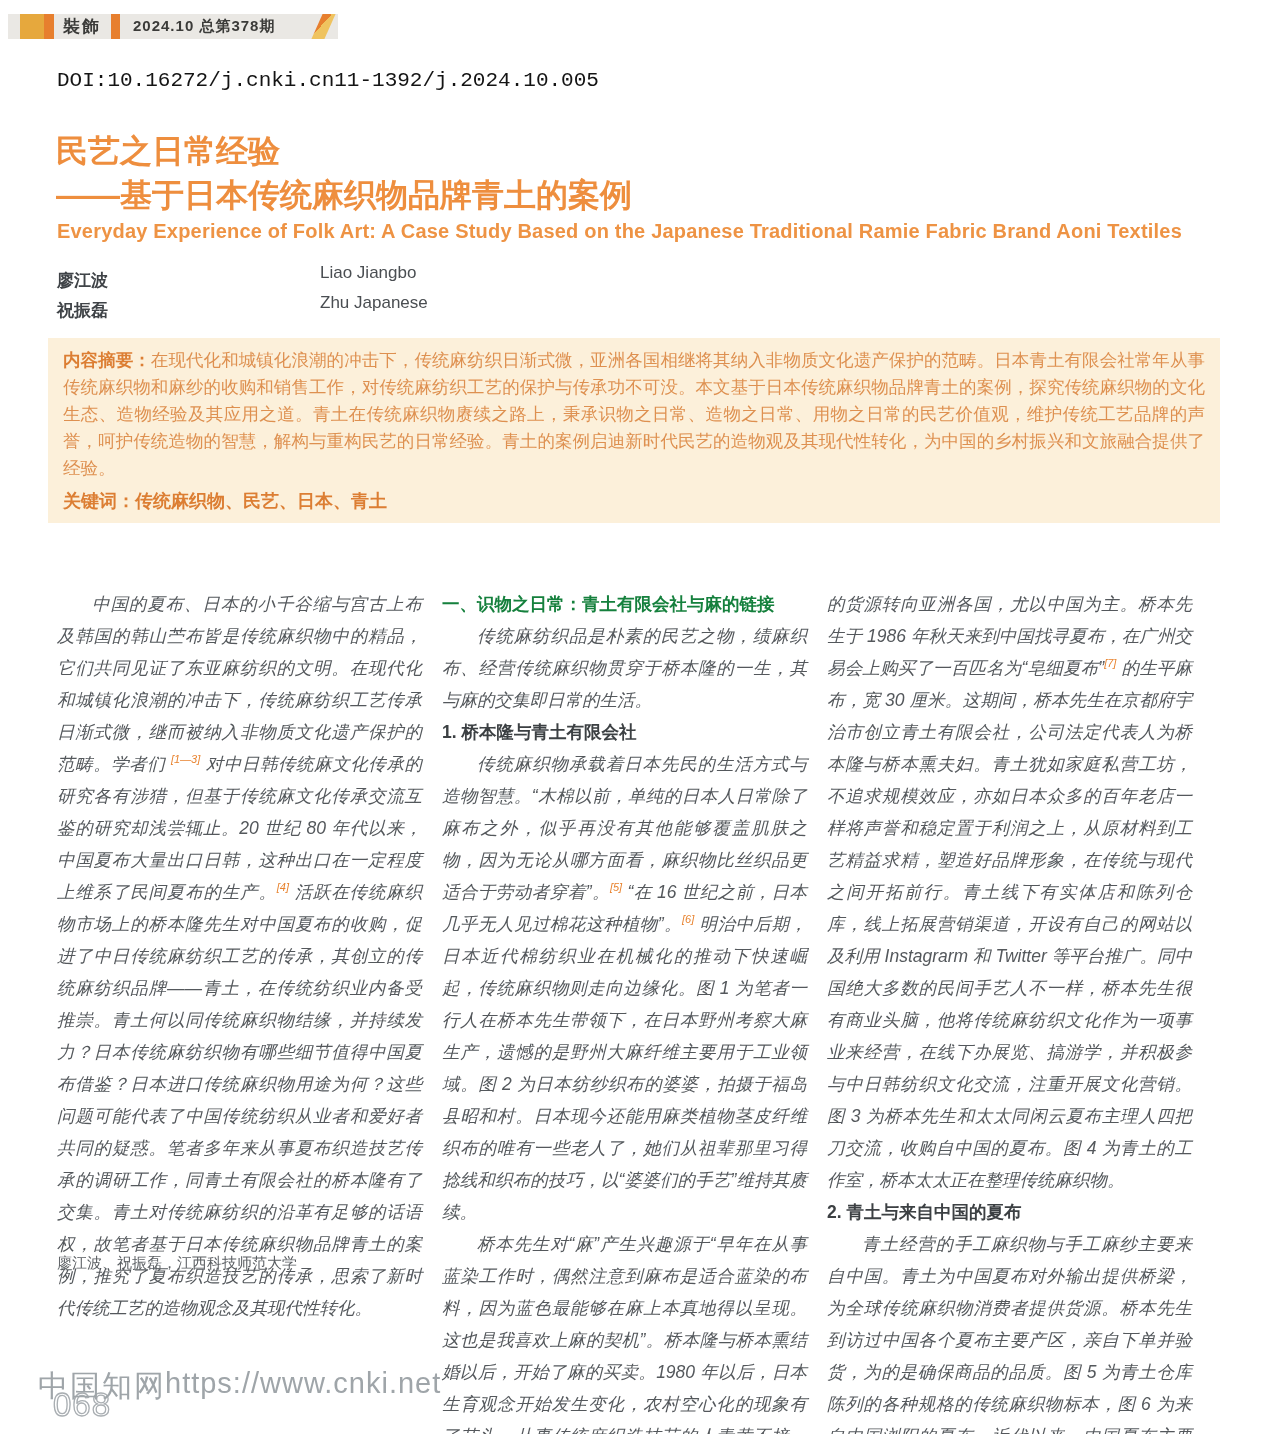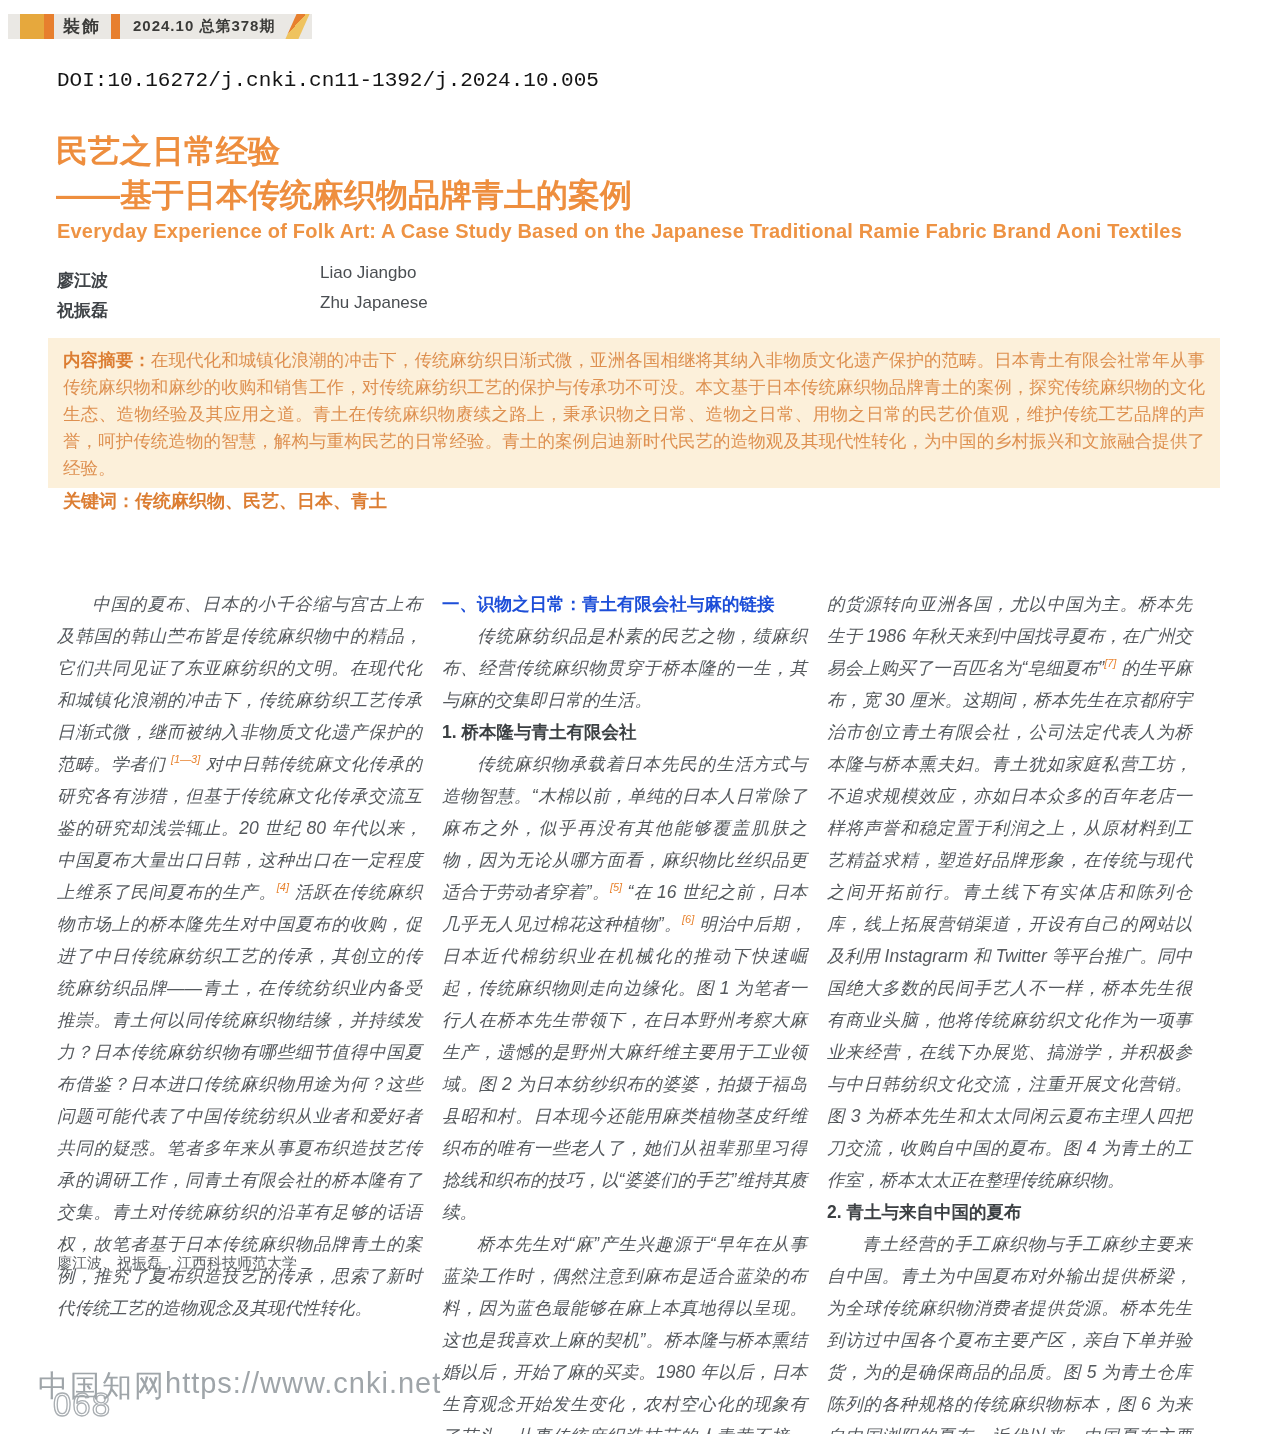--- a/index.html
+++ b/index.html
@@ -8,21 +8,21 @@
     width:1268px; height:1434px;
     background:#ffffff;
     font-family:"Liberation Sans", sans-serif;
     position:relative;
     overflow:hidden;
   }
 
   
   .masthead {
     position:absolute; left:8px; top:14px;
-    width:304px; height:25px;
+    width:330px; height:25px;
     background:#EAE8E4;
     display:flex; align-items:center;
   }
   .mh-block-gold { width:24px; height:25px; background:#E6A83D; margin-left:12px; flex:0 0 auto; }
   .mh-block-orange { width:10px; height:25px; background:#E77F2E; flex:0 0 auto; }
   .mh-journal { font-weight:bold; font-size:17px; color:#3B3B39; letter-spacing:2px; margin-left:9px; }
   .mh-bar { width:9px; height:25px; background:#E77F2E; margin-left:10px; flex:0 0 auto; }
   .mh-issue { font-weight:bold; font-size:15px; color:#3B3B39; margin-left:13px; letter-spacing:1px; white-space:nowrap; }
   .mh-slash {
     position:absolute; right:8px; top:0;
@@ -45,21 +45,21 @@
 
   
   .authors { position:absolute; left:57px; top:258px; }
   .author-row { height:30px; display:flex; align-items:center; }
   .author-zh { width:263px; font-size:17px; font-weight:bold; color:#3F4347;margin-top:15px; }
   .author-en { font-size:17px; color:#4A4E52; }
 
   
   .abstract-box {
     position:absolute; left:48px; top:338px;
-    width:1172px; height:150px;
+    width:1172px; height:185px;
     background:#FCF0DA;
     padding:9px 15px 0 15px;
   }
   .abstract-text {
     font-size:17.5px; line-height:27px;
     color:#DE9050; text-align:justify;
   }
   .abstract-label { font-weight:bold; color:#DC7E33; }
   .keywords-line { margin-top:7px; font-size:18px; font-weight:bold; color:#DC7E33; }
 
@@ -70,21 +70,21 @@
     display:flex; gap:20px;
   }
   .col { width:365px; flex:0 0 auto; }
   .col .p, .col .h-orange, .col .h-bold {
     margin:0;
     font-size:17.5px; line-height:32px;
     text-align:justify;
   }
   .col .p { color:#54585C;font-style:italic; }
   .col .p.indent { text-indent:2em; }
-  .col .h-orange { font-weight:bold; color:#1d4ed8; text-align:left; }
+  .col .h-orange { font-weight:bold; color:#15803d; text-align:left; }
   .col .h-bold { font-weight:bold; color:#3C4043; text-align:left; }
   sup.ref { color:#E8832F; font-size:11px; line-height:0; vertical-align:super; }
 
   
   .affiliation {
     position:absolute; left:57px; top:1254px;
     font-size:15px; color:#5A5E62;
   }
 
   

